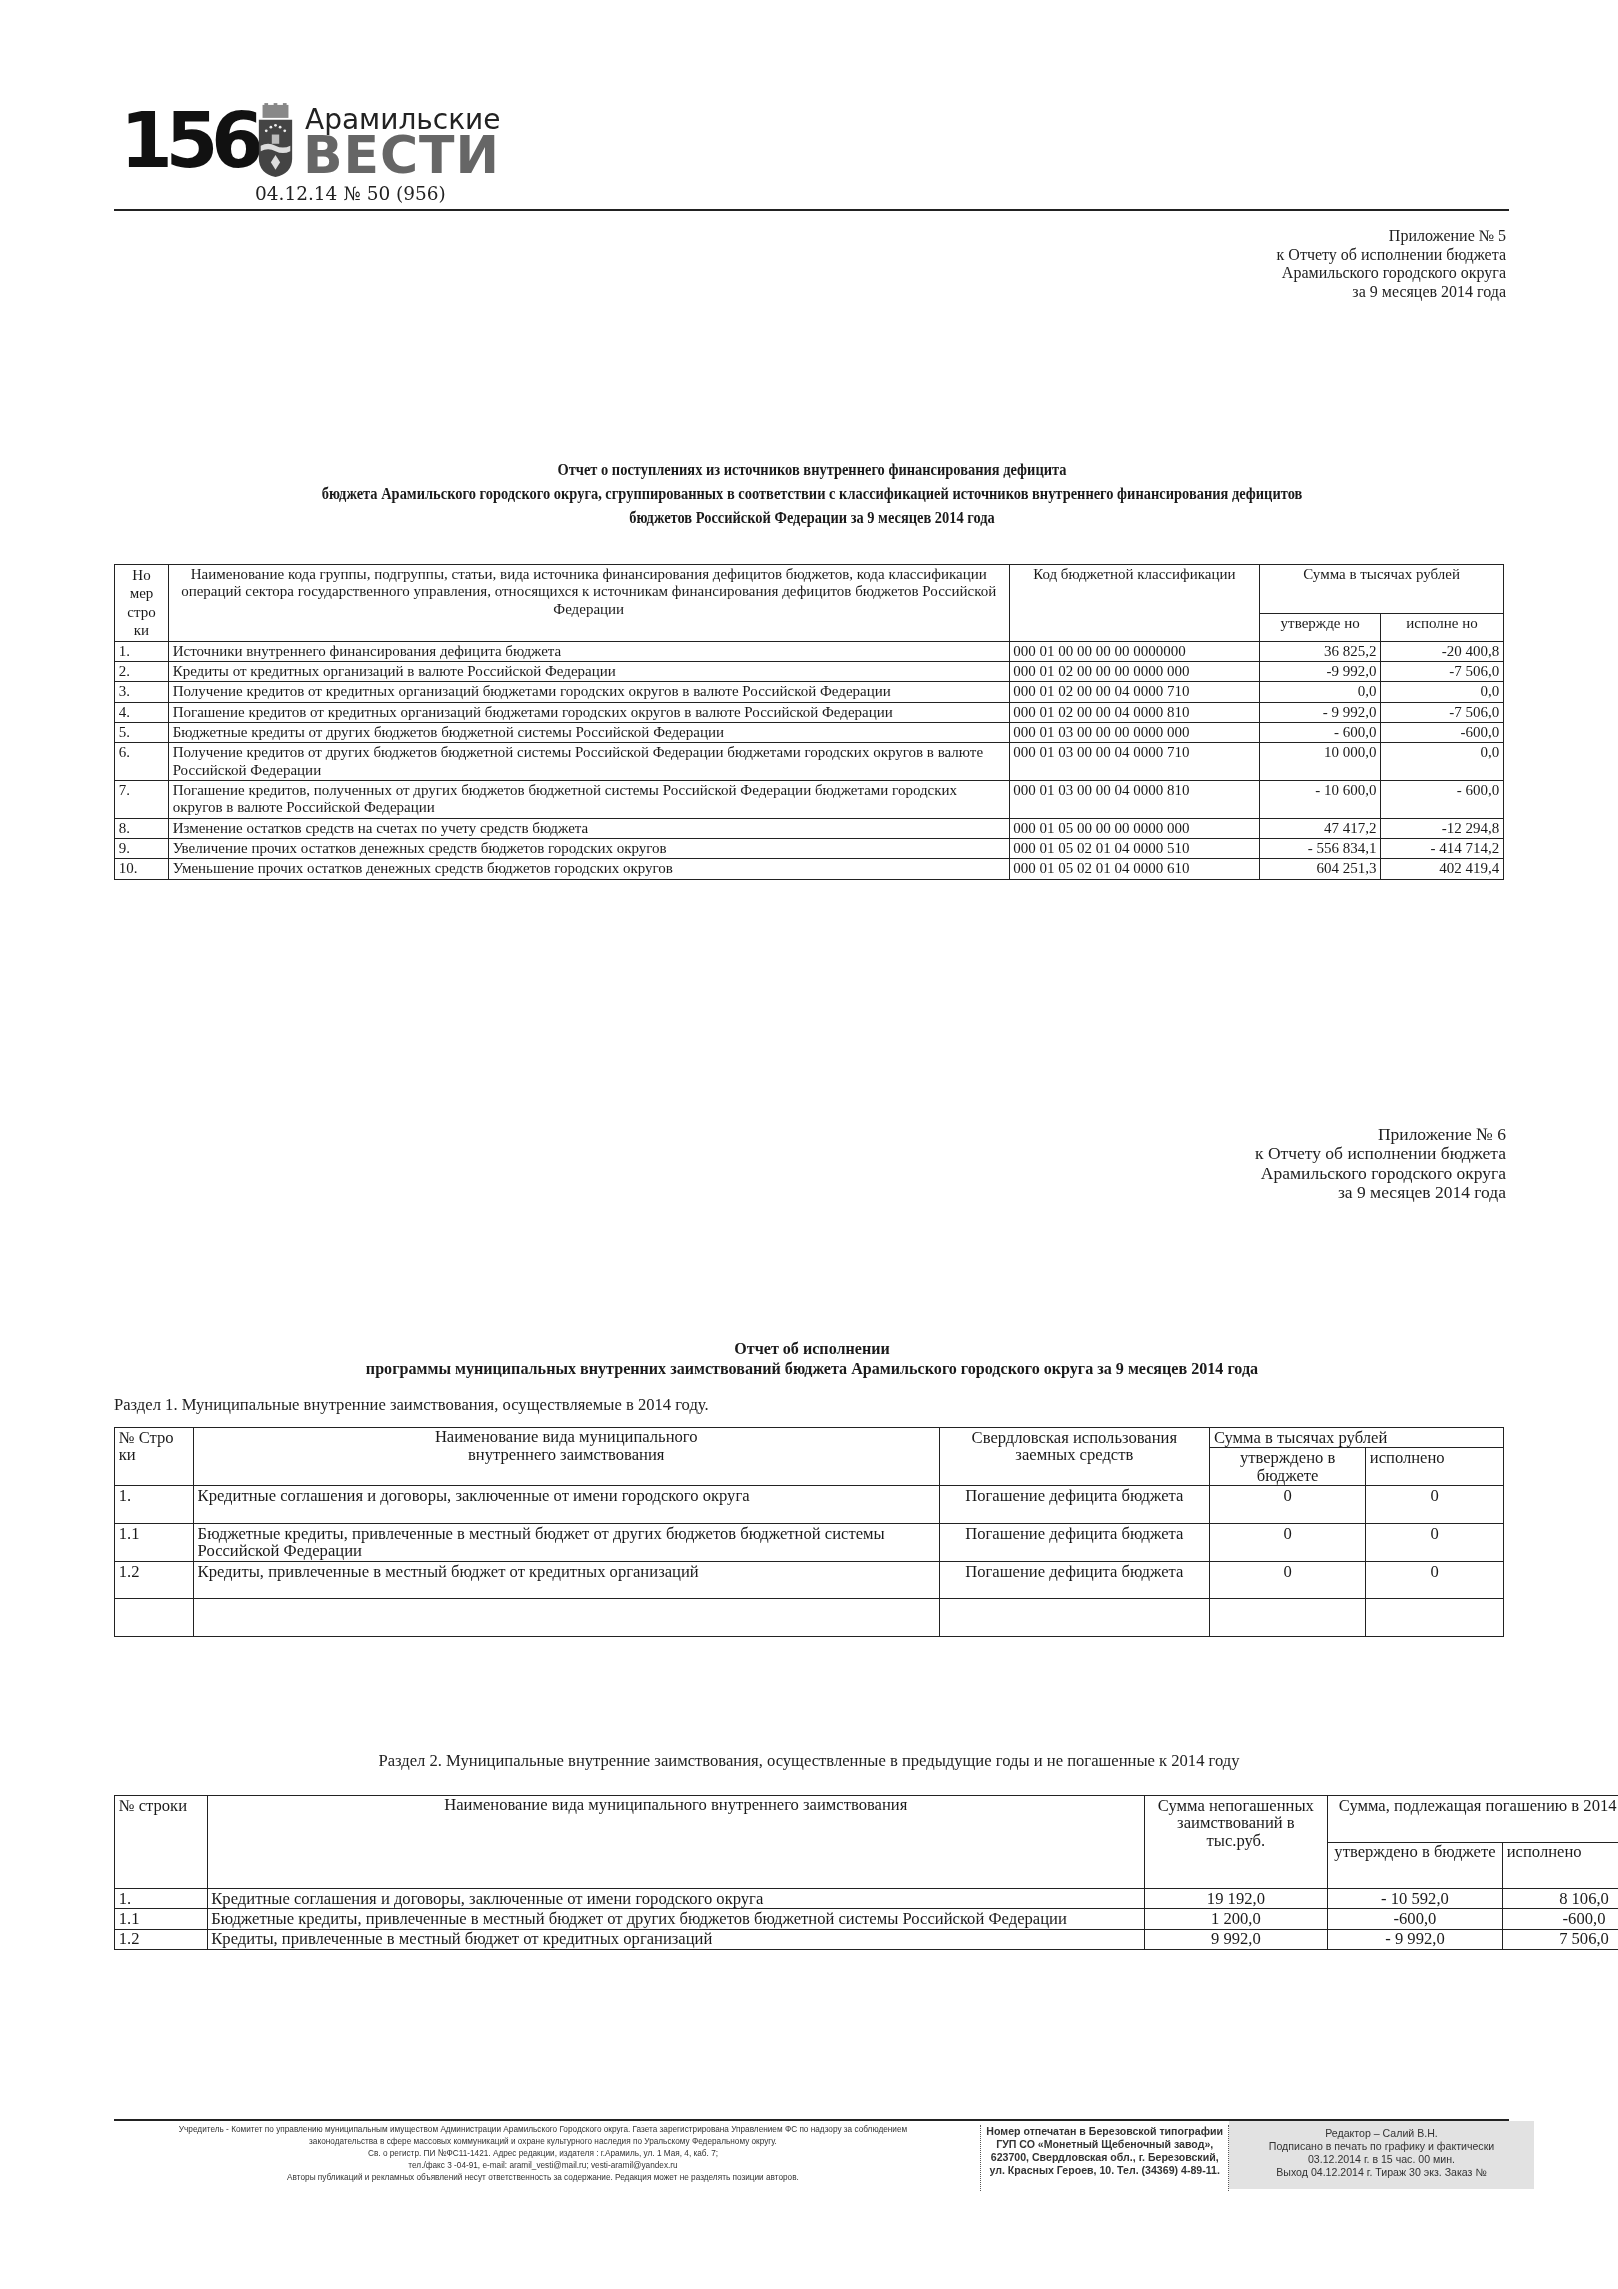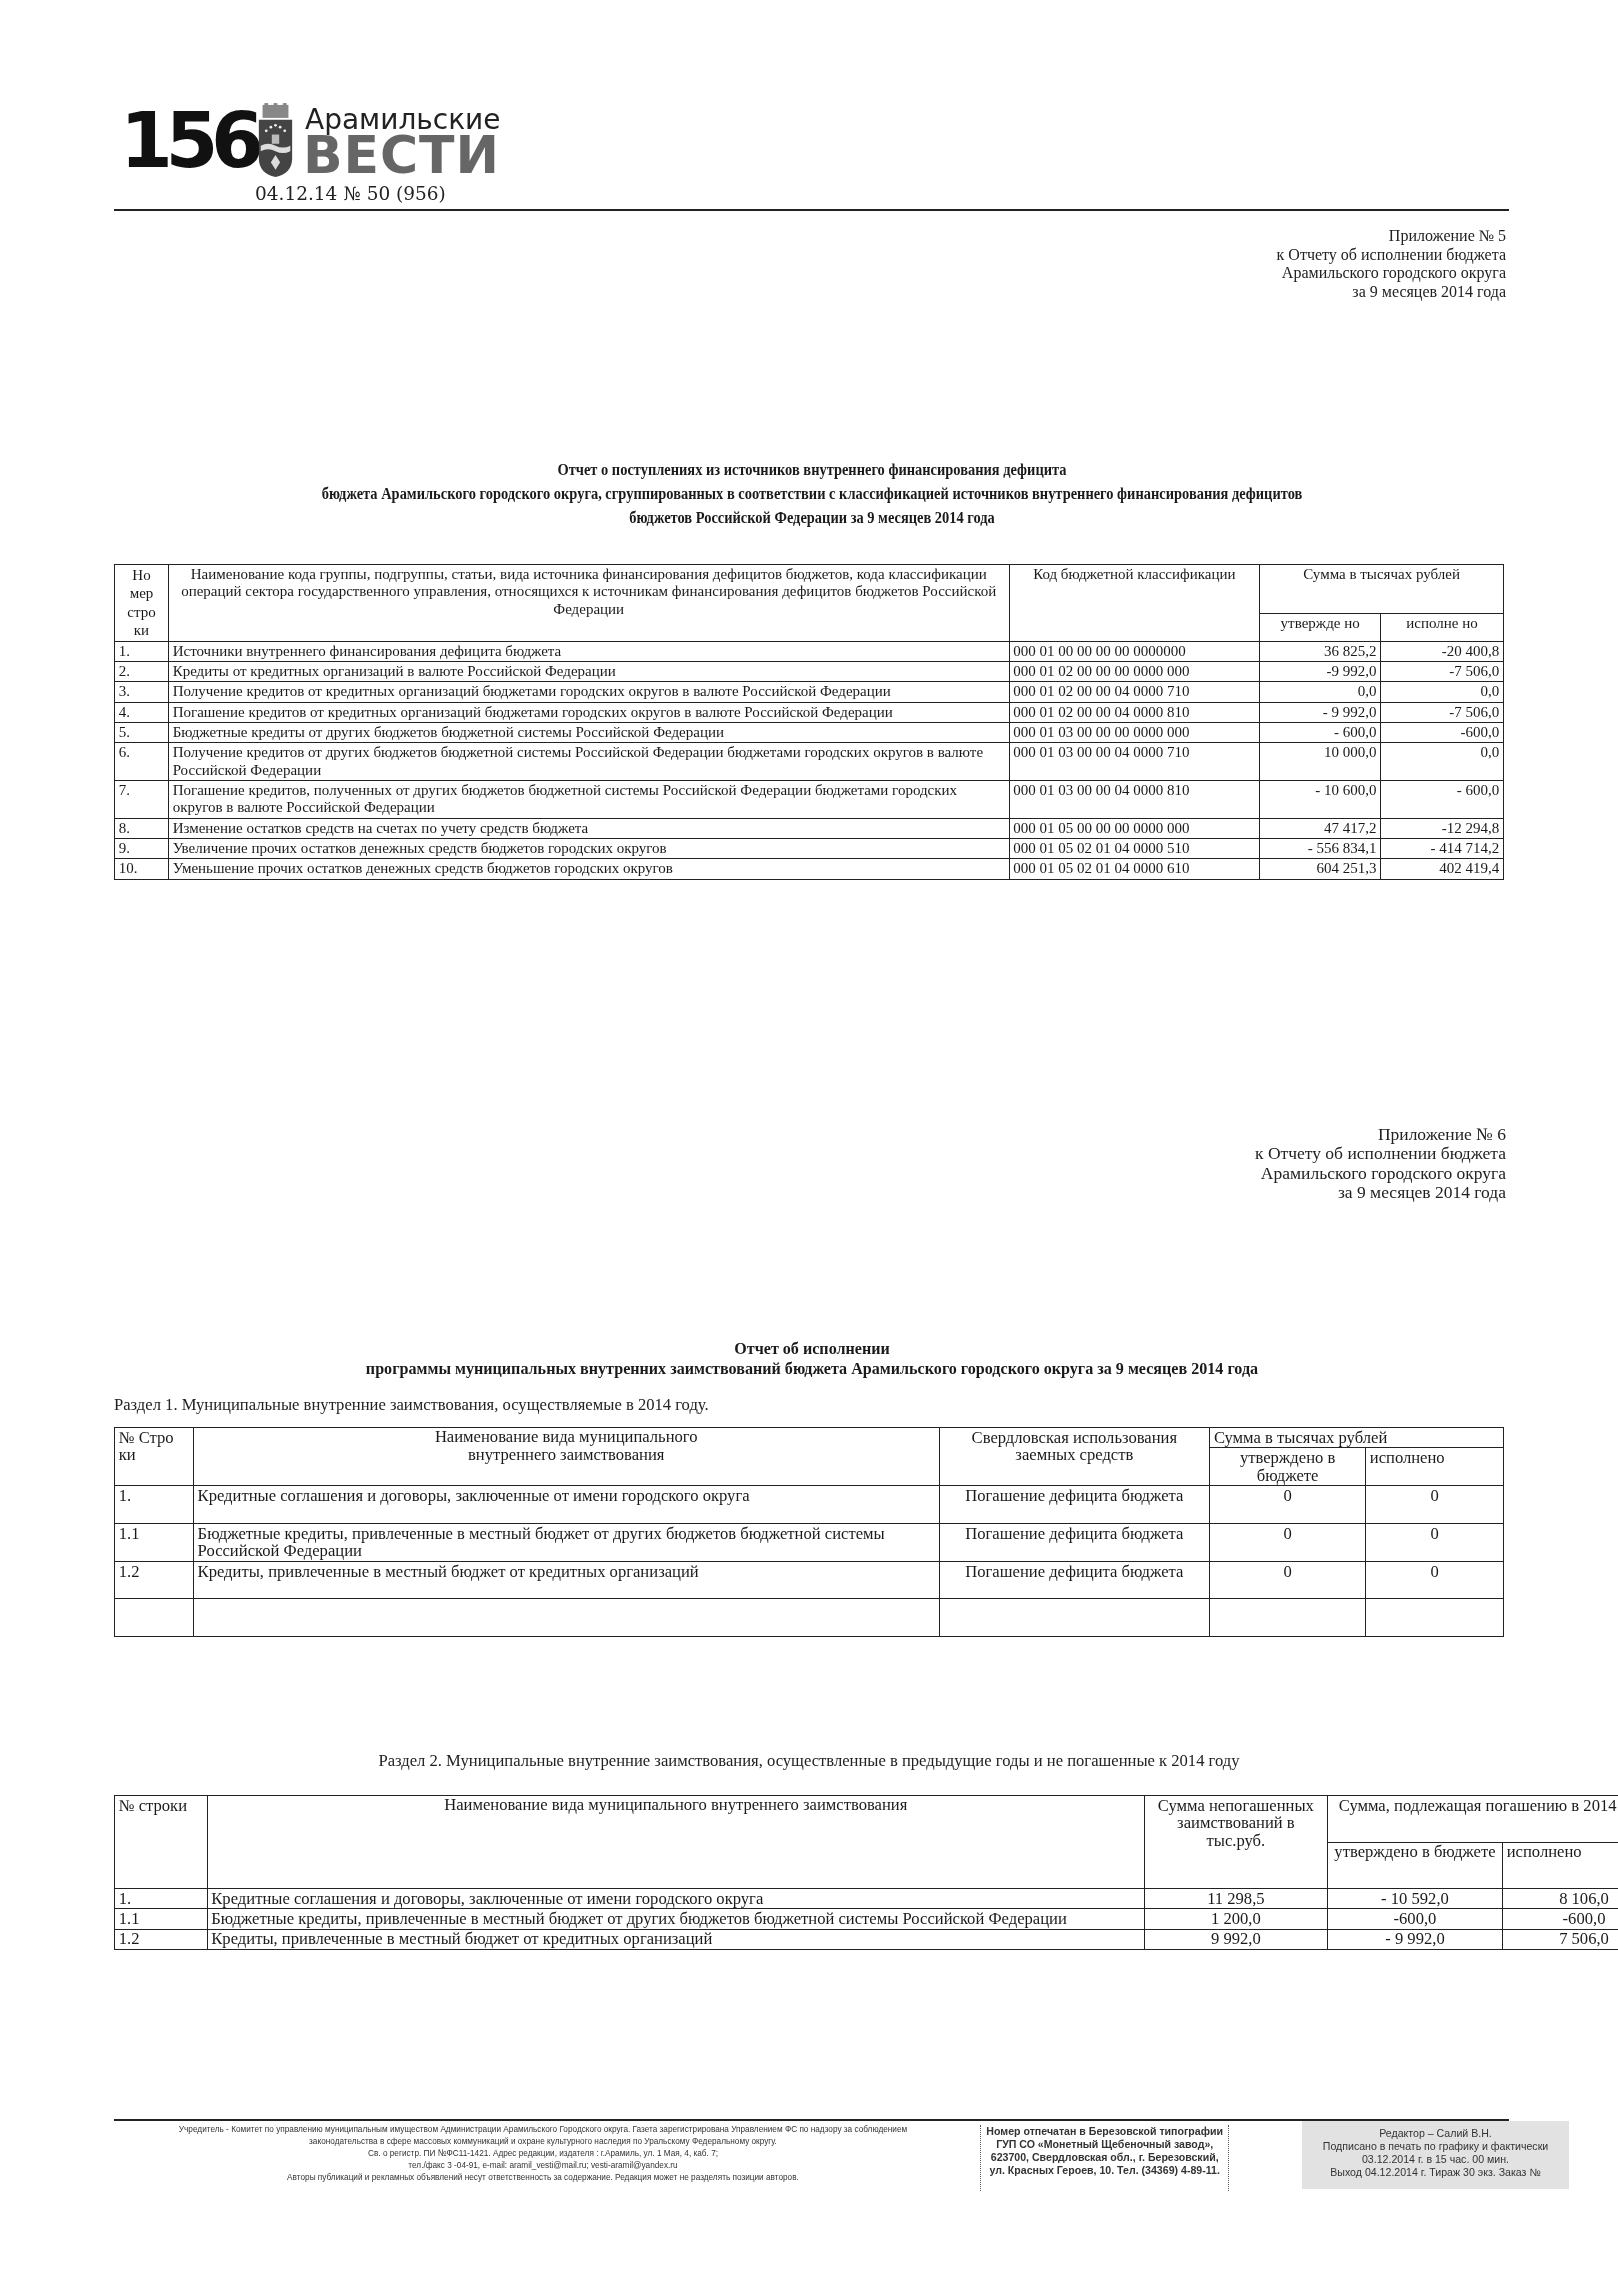--- a/index.html
+++ b/index.html
@@ -23,21 +23,21 @@
   .t2{left:114px;top:1427px;width:1390px;font-size:16.6px;line-height:17.5px;}
   .t2 td,.t2 th{border-width:1.4px;}
   .t3{left:114px;top:1795px;width:1552px;font-size:16.6px;line-height:17.5px;}
   .t3 td,.t3 th{border-width:1.4px;}
   .c{text-align:center;}
   .section-label{font-size:16.6px;color:#222;}
   
   .foot-rule{left:114px;top:2119px;width:1395px;height:1.8px;background:#222;}
   .foot-left{left:114px;top:2123px;width:858px;text-align:center;font-family:"Liberation Sans",sans-serif;font-size:9.7px;line-height:12px;color:#333;transform:scaleX(0.85);transform-origin:center top;}
   .foot-mid{left:980px;top:2125px;width:240px;text-align:center;font-family:"Liberation Sans",sans-serif;font-size:10.6px;line-height:13px;color:#333;border-left:1.8px dotted #555;border-right:1.8px dotted #555;padding:0 3.7px;height:66px;font-weight:bold;}
-  .foot-right{left:1302px;top:2121px;width:267px;height:68px;background:#e2e2e2;text-align:center;font-family:"Liberation Sans",sans-serif;font-size:10.6px;line-height:13px;color:#333;padding-top:5.5px;box-sizing:border-box;}
+  .foot-right{left:1229px;top:2121px;width:305px;height:68px;background:#e2e2e2;text-align:center;font-family:"Liberation Sans",sans-serif;font-size:10.6px;line-height:13px;color:#333;padding-top:5.5px;box-sizing:border-box;}
 </style>
 </head>
 <body>
 
 <div class="abs page-num">156</div>
 <svg class="abs crest" viewBox="0 0 40 82">
   <rect x="6" y="2" width="28" height="14" fill="#888"></rect>
   <rect x="8" y="0" width="4" height="4" fill="#888"></rect>
     <rect x="18" y="0" width="4" height="4" fill="#888"></rect>
     <rect x="28" y="0" width="4" height="4" fill="#888"></rect>
@@ -248,21 +248,21 @@
   </tr>
   <tr>
     <th class="c">утверждено в бюджете</th>
     <th style="text-align:left;">исполнено</th>
   </tr>
   </tbody>
     <tbody id="t3-body">
       <tr>
         <td>1.</td>
         <td>Кредитные соглашения и договоры, заключенные от имени городского округа</td>
-        <td class="c">11 298,5</td>
+        <td class="c">19 192,0</td>
         <td class="c">- 10 592,0</td>
         <td class="c">8 106,0</td>
       </tr>
       <tr>
         <td>1.1</td>
         <td>Бюджетные кредиты, привлеченные в местный бюджет от других бюджетов бюджетной системы Российской Федерации</td>
         <td class="c">1 200,0</td>
         <td class="c">-600,0</td>
         <td class="c">-600,0</td>
       </tr>

